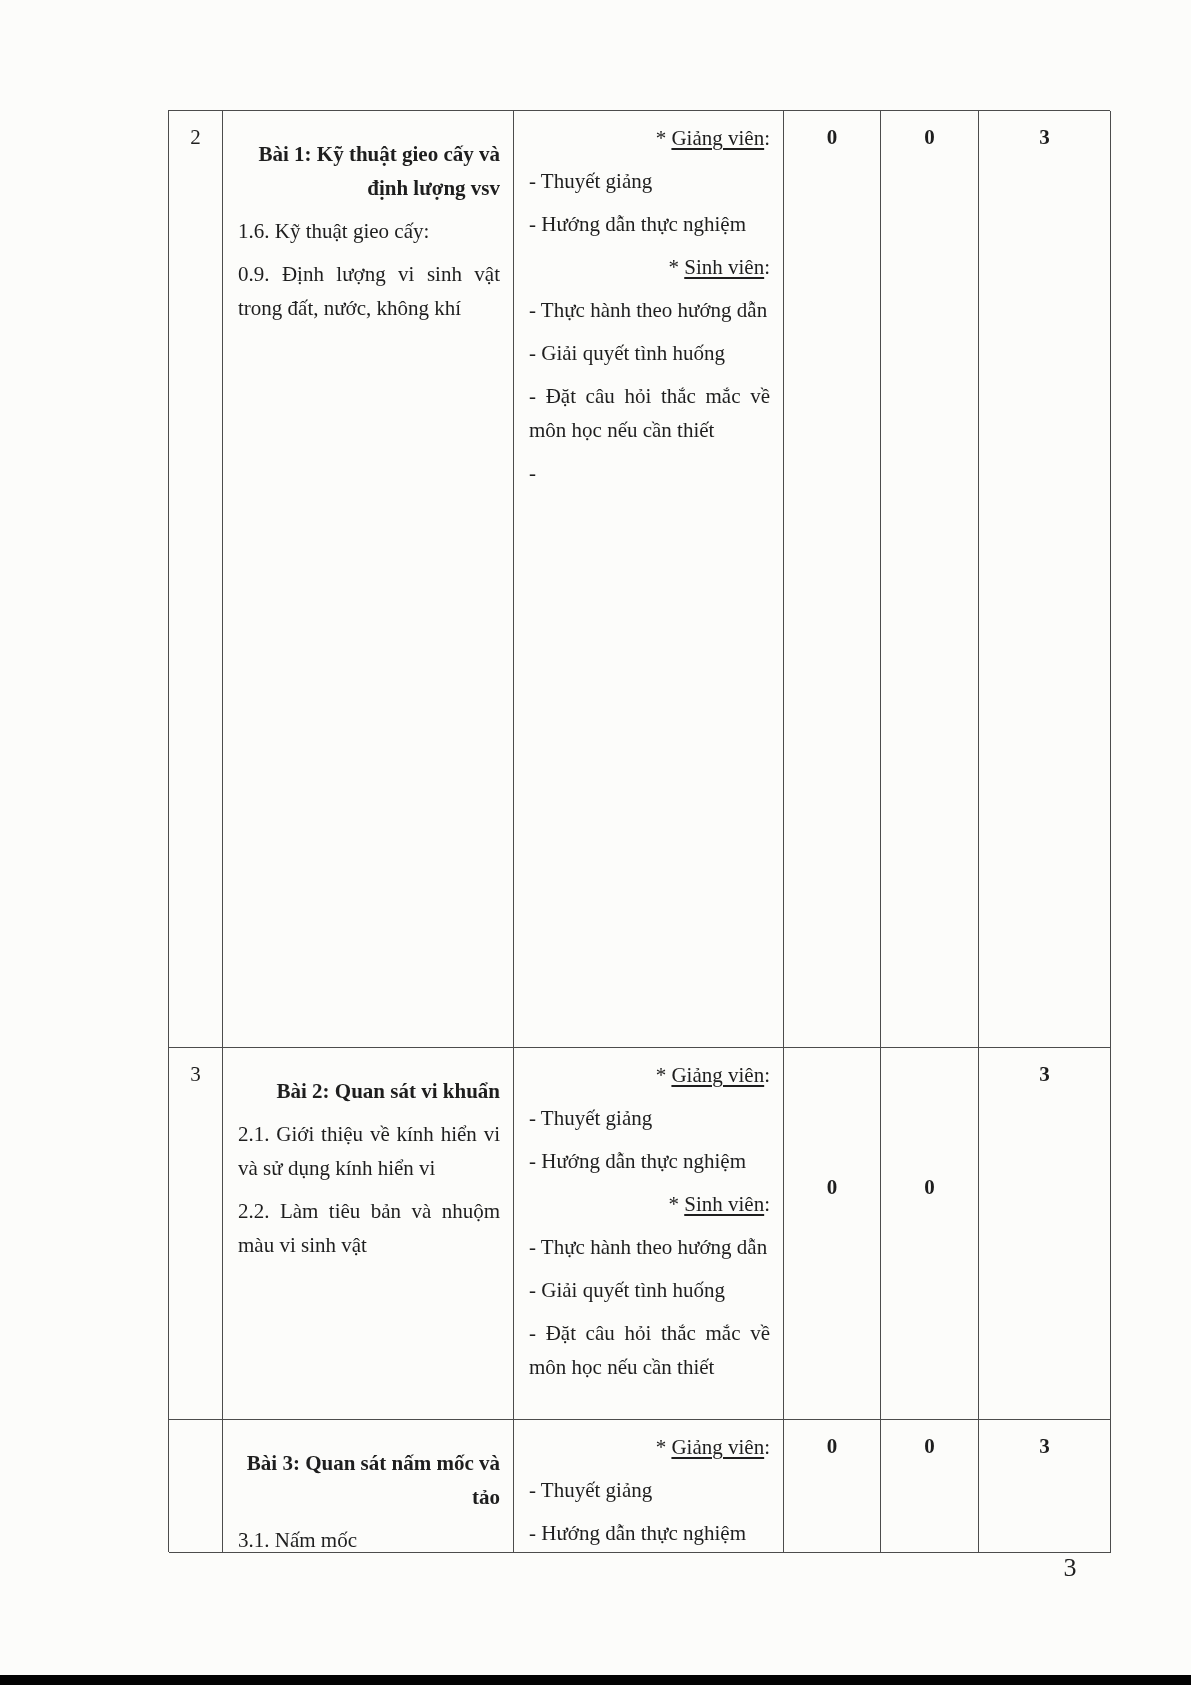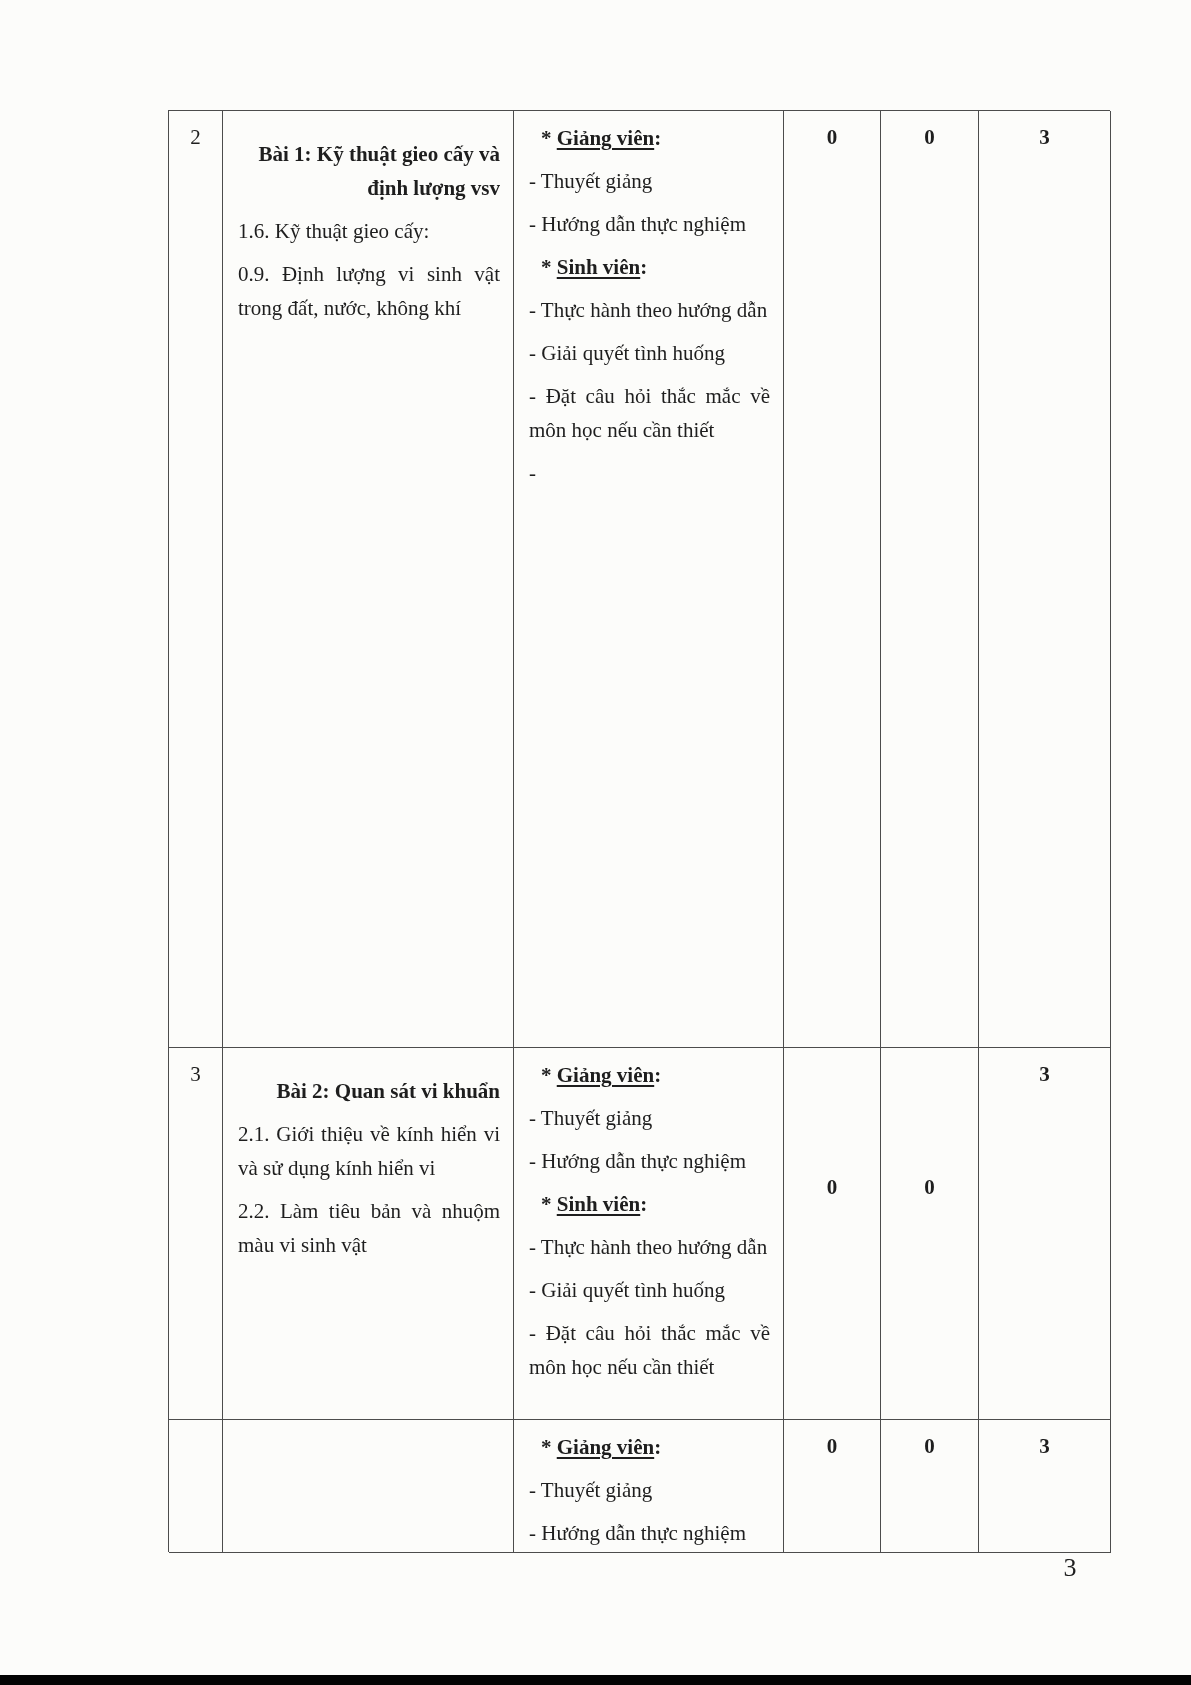--- a/index.html
+++ b/index.html
@@ -30,21 +30,21 @@
     border-bottom:1px solid #4c4c4c;
     font-size:21px; line-height:34px;
     overflow:hidden;
   }
 
   .c-num  { text-align:center; padding-top:9px; }
   .c-body { padding:10px 13px 0 15px; }
 
   .para   { margin:8px 0 9px 0; text-align:justify; }
   .title  { font-weight:bold; text-align:right; margin:16px 0 9px 0; }
-  .m-head { margin:0 0 9px 12px; text-align:left;font-weight:bold; }
+  .m-head { margin:0 0 9px 3px; text-align:right; }
   .m-head .u { text-decoration:underline; text-underline-offset:3px; }
 
   .c-hour { text-align:center; padding-top:9px; font-weight:bold; }
   .c-hour.offset { padding-top:122px; }
 
   .page-number {
     position:absolute; left:1050px; top:1552px;
     width:40px; text-align:center;
     font-size:26px; line-height:32px;
   }
@@ -121,20 +121,22 @@
     </div>
     <div class="cell c-hour">
       <span>3</span>
     </div>
 
     <div class="cell c-num">
       <span></span>
     </div>
 
     <div class="cell c-body">
+      <p class="title">Bài 3: Quan sát nấm mốc và tảo</p>
+      <p class="para">3.1. Nấm mốc</p>
     </div>
 
     <div class="cell c-body">
       <p class="m-head"><span>* </span><span class="u">Giảng viên</span><span>:</span></p>
       <p class="para">- Thuyết giảng</p>
       <p class="para">- Hướng dẫn thực nghiệm</p>
     </div>
 
     <div class="cell c-hour">
       <span>0</span>

